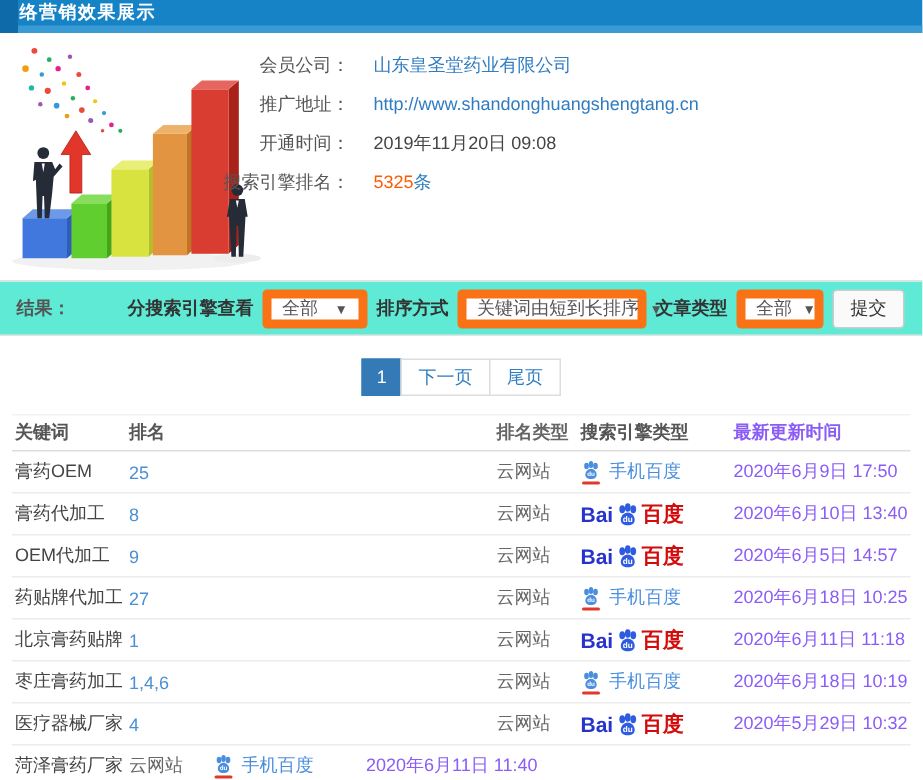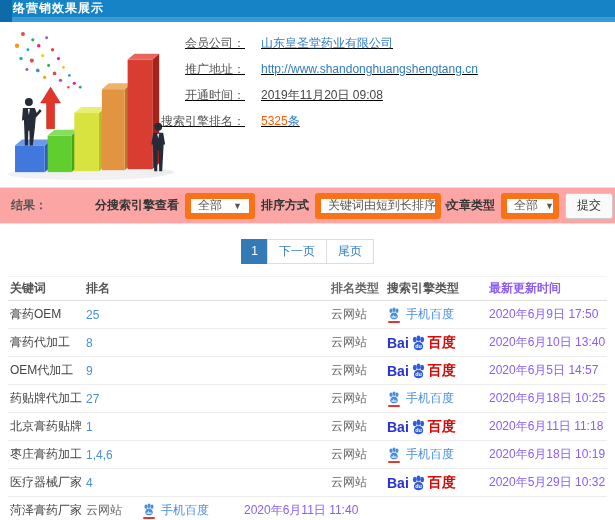--- a/index.html
+++ b/index.html
@@ -10,32 +10,32 @@
   .titlebar { position:relative; height:22px; background:var(--header,#1583c6);
               display:flex; align-items:center; 
               border-bottom:5px solid var(--header-light,#3a9bd4); }
   .titlebar .notch { position:absolute; left:0; top:0; width:12px; height:22px;
                      background:var(--header-dark,#0e6aa8); }
   .titlebar .title { color:#fff; font-size:12px; font-weight:bold; letter-spacing:1px; }
 
   
   .top { position:relative; height:165px; }
   .illustration { position:absolute; left:2px; top:4px; width:190px; height:158px; }
-  .info { position:absolute; left:140px; top:8px; right:4px;text-decoration:underline; }
+  .info { position:absolute; left:128px; top:8px; right:4px; }
   .info-row { display:flex; align-items:center; height:26px; font-size:12px; }
   .info-label { width:105px; text-align:right; color:#555; }
   .info-value { margin-left:16px; color:#444; }
   .info-value.link { color:var(--link,#2f7cc0); }
   .rank-num { color:var(--highlight,#ff5a00); }
   .rank-unit { color:var(--link,#2f7cc0); }
 
   
-  .filterbar { height:37px; background:#fca5a5; border-top:1px solid #e3e3e3;
+  .filterbar { height:37px; background:#5eead4; border-top:1px solid #e3e3e3;
                border-bottom:1px solid #e3e3e3; display:flex; align-items:center;
-               padding:0 2px 0 11px; font-size:12px; }
+               padding:0 12px 0 11px; font-size:12px; }
   .result-label { color:#555; font-weight:bold; }
   .filter-group { margin-left:auto; display:flex; align-items:center; gap:6px; }
   .filter-label { color:#333; font-weight:bold; white-space:nowrap; }
   .select { background:#fff; border:6px solid #f97316; border-radius:3px; height:26px;
             display:flex; align-items:center; justify-content:space-between;
             padding:0 7px; color:#555; cursor:pointer; white-space:nowrap; }
   .select .caret { font-size:9px; color:#555; margin-left:7px; }
   .sel-engine { width:70px; } .sel-sort { width:126px; } .sel-article { width:58px; }
   .submit-btn { height:26px; padding:0 11px; background:#fafafa; border:1px solid #ccc;
                 border-radius:3px; color:#333; font-size:12px; cursor:pointer; white-space:nowrap; }

